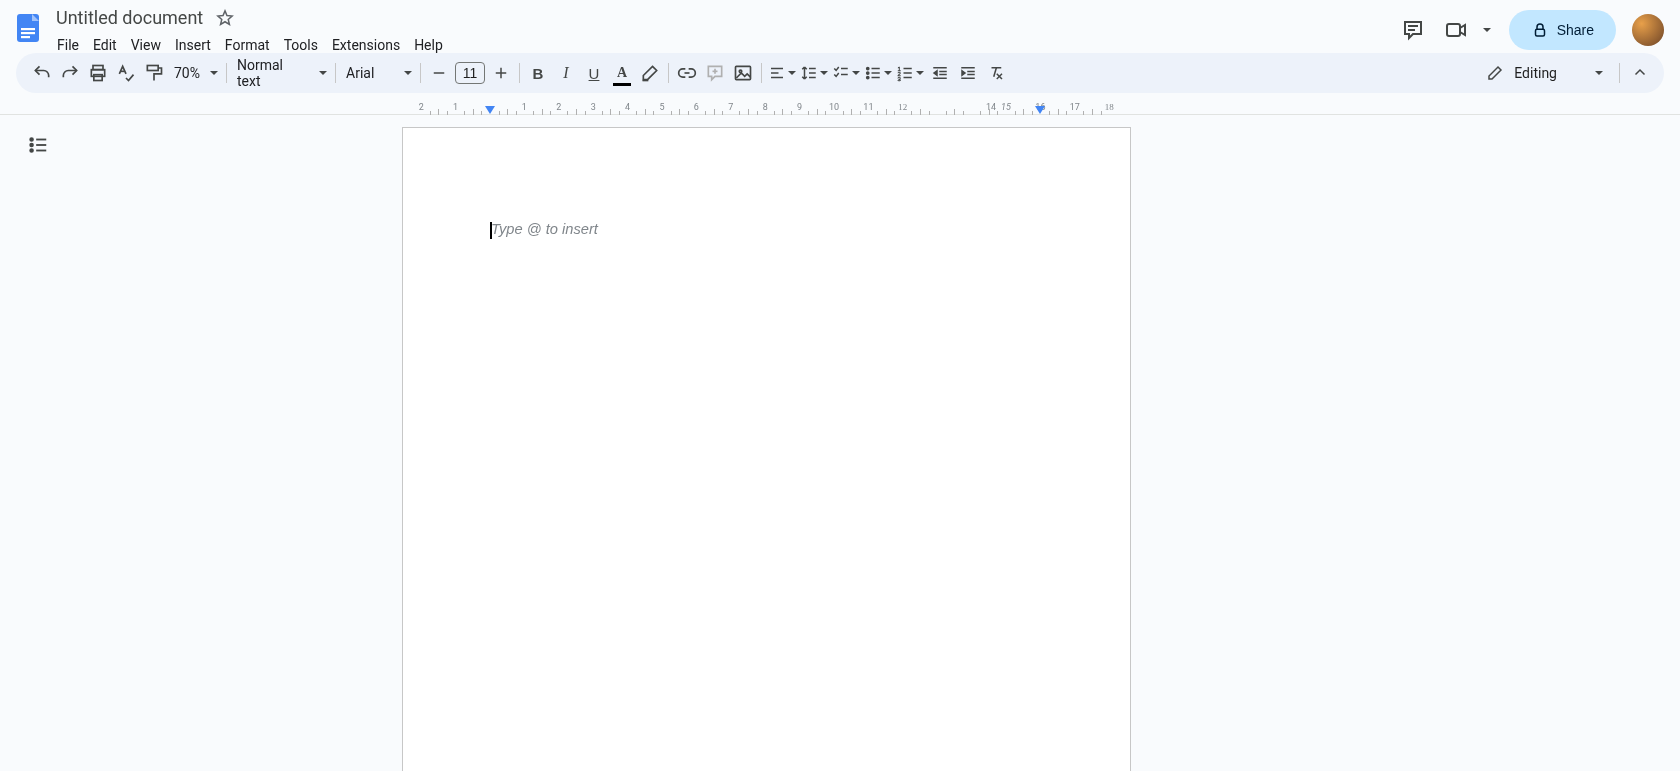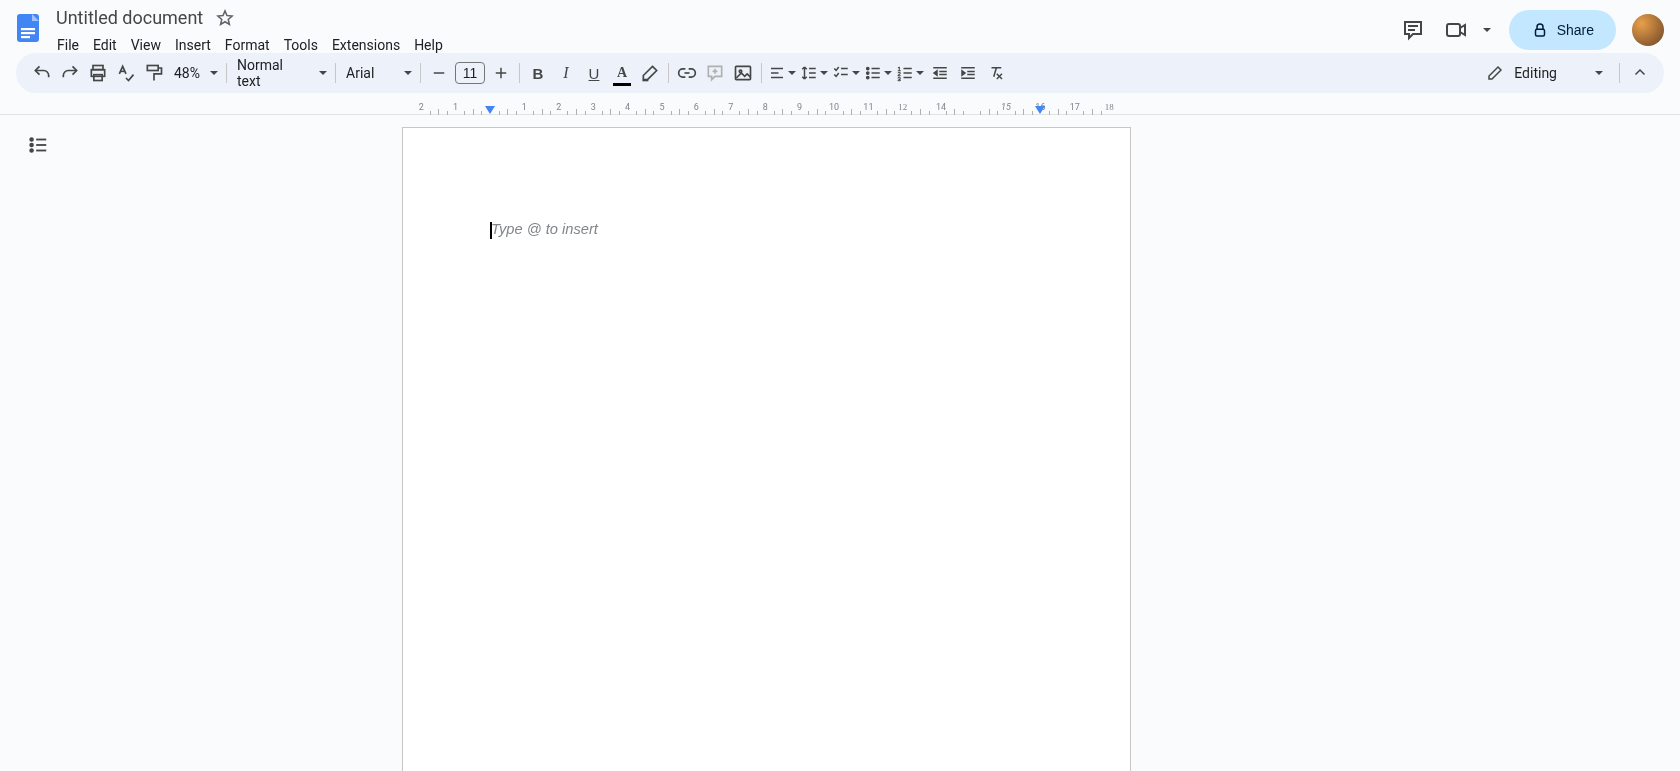--- a/index.html
+++ b/index.html
@@ -146,21 +146,21 @@
           <path d="M12 18 L15 21 L21 14"></path>
         </svg>
       </button>
   <button class="tbtn">
         <svg width="20" height="20" viewBox="0 0 24 24" fill="none" stroke="#444746" stroke-width="2">
           <rect x="4" y="3" width="13" height="6"></rect>
           <path d="M17 6 H21 V13 H12 V21"></path>
         </svg>
       </button>
   <div class="zoom-sel">
-        <span>48%</span>
+        <span>70%</span>
         <span class="caret"></span>
       </div>
   <div class="tsep"></div>
   <div class="style-sel">
         <span>Normal text</span>
         <span class="caret"></span>
       </div>
   <div class="tsep"></div>
   <div class="font-sel">
         <span>Arial</span>
@@ -374,21 +374,21 @@
       <div class="ruler-tick-med" style="left: 483.6px;"></div>
       <div class="ruler-tick-minor" style="left: 492.2px;"></div>
       <div class="ruler-tick-major" style="left: 500.8px; font-family: Liberation Serif, serif;">12</div>
       <div class="ruler-tick-minor" style="left: 509.4px;"></div>
       <div class="ruler-tick-med" style="left: 518px;"></div>
       <div class="ruler-tick-minor" style="left: 526.6px;"></div>
       <div class="ruler-tick-major" style="left: 535.2px; margin-top: 28px;">13</div>
       <div class="ruler-tick-minor" style="left: 543.8px;"></div>
       <div class="ruler-tick-med" style="left: 552.4px;"></div>
       <div class="ruler-tick-minor" style="left: 561px;"></div>
-      <div class="ruler-tick-major" style="left: 539px;">14</div>
+      <div class="ruler-tick-major" style="left: 589px;">14</div>
       <div class="ruler-tick-minor" style="left: 578.2px;"></div>
       <div class="ruler-tick-med" style="left: 586.8px;"></div>
       <div class="ruler-tick-minor" style="left: 595.4px;"></div>
       <div class="ruler-tick-major" style="left: 604px; font-style: italic;">15</div>
       <div class="ruler-tick-minor" style="left: 612.6px;"></div>
       <div class="ruler-tick-med" style="left: 621.2px;"></div>
       <div class="ruler-tick-minor" style="left: 629.8px;"></div>
       <div class="ruler-tick-major" style="left: 638.4px;">16</div>
       <div class="ruler-tick-minor" style="left: 647px;"></div>
       <div class="ruler-tick-med" style="left: 655.6px;"></div>

